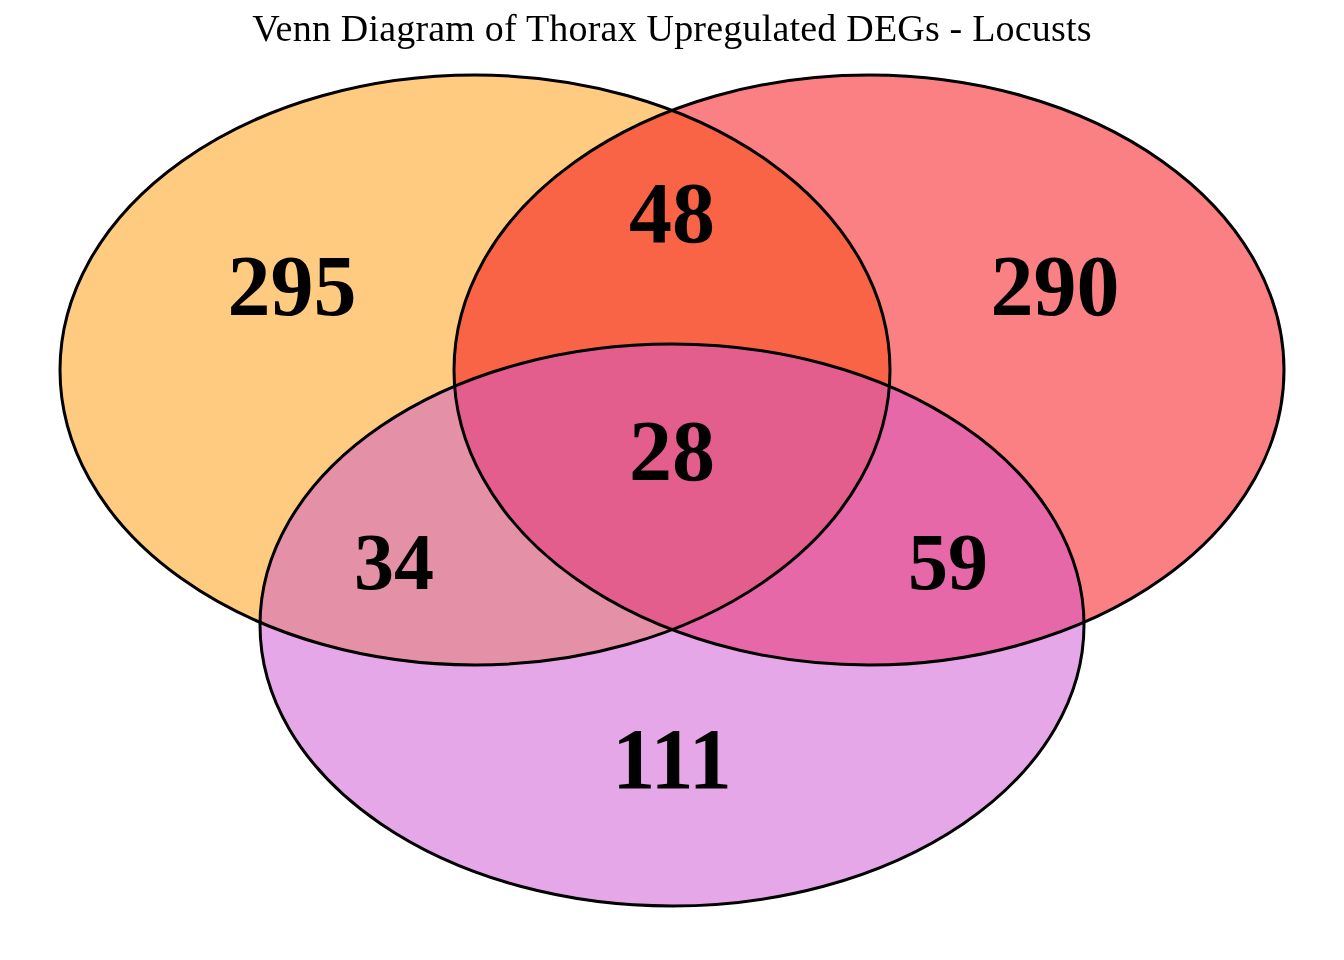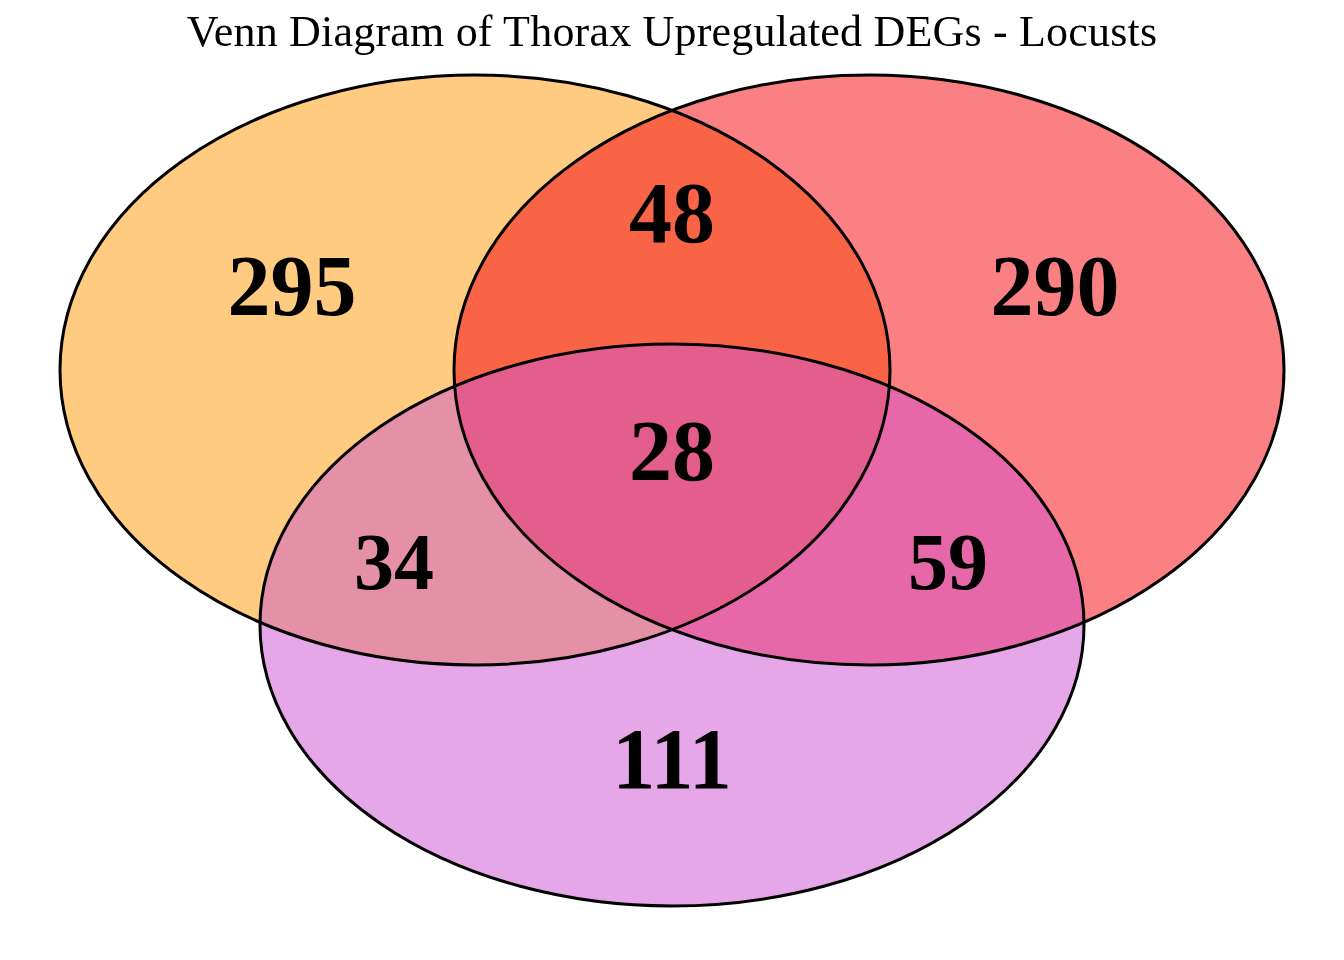--- a/index.html
+++ b/index.html
@@ -19,21 +19,21 @@
     height: 960px;
     background: #ffffff;
   }
   #chart-title {
     position: absolute;
     top: 6px;
     left: 0;
     width: 1344px;
     text-align: center;
     font-family: "Liberation Serif", "DejaVu Serif", serif;
-    font-size: 44px;
+    font-size: 38px;
     font-weight: 400;
     color: #000000;
     letter-spacing: 0.2px;
     white-space: nowrap;
   }
   #venn-svg {
     position: absolute;
     top: 0;
     left: 0;
   }

